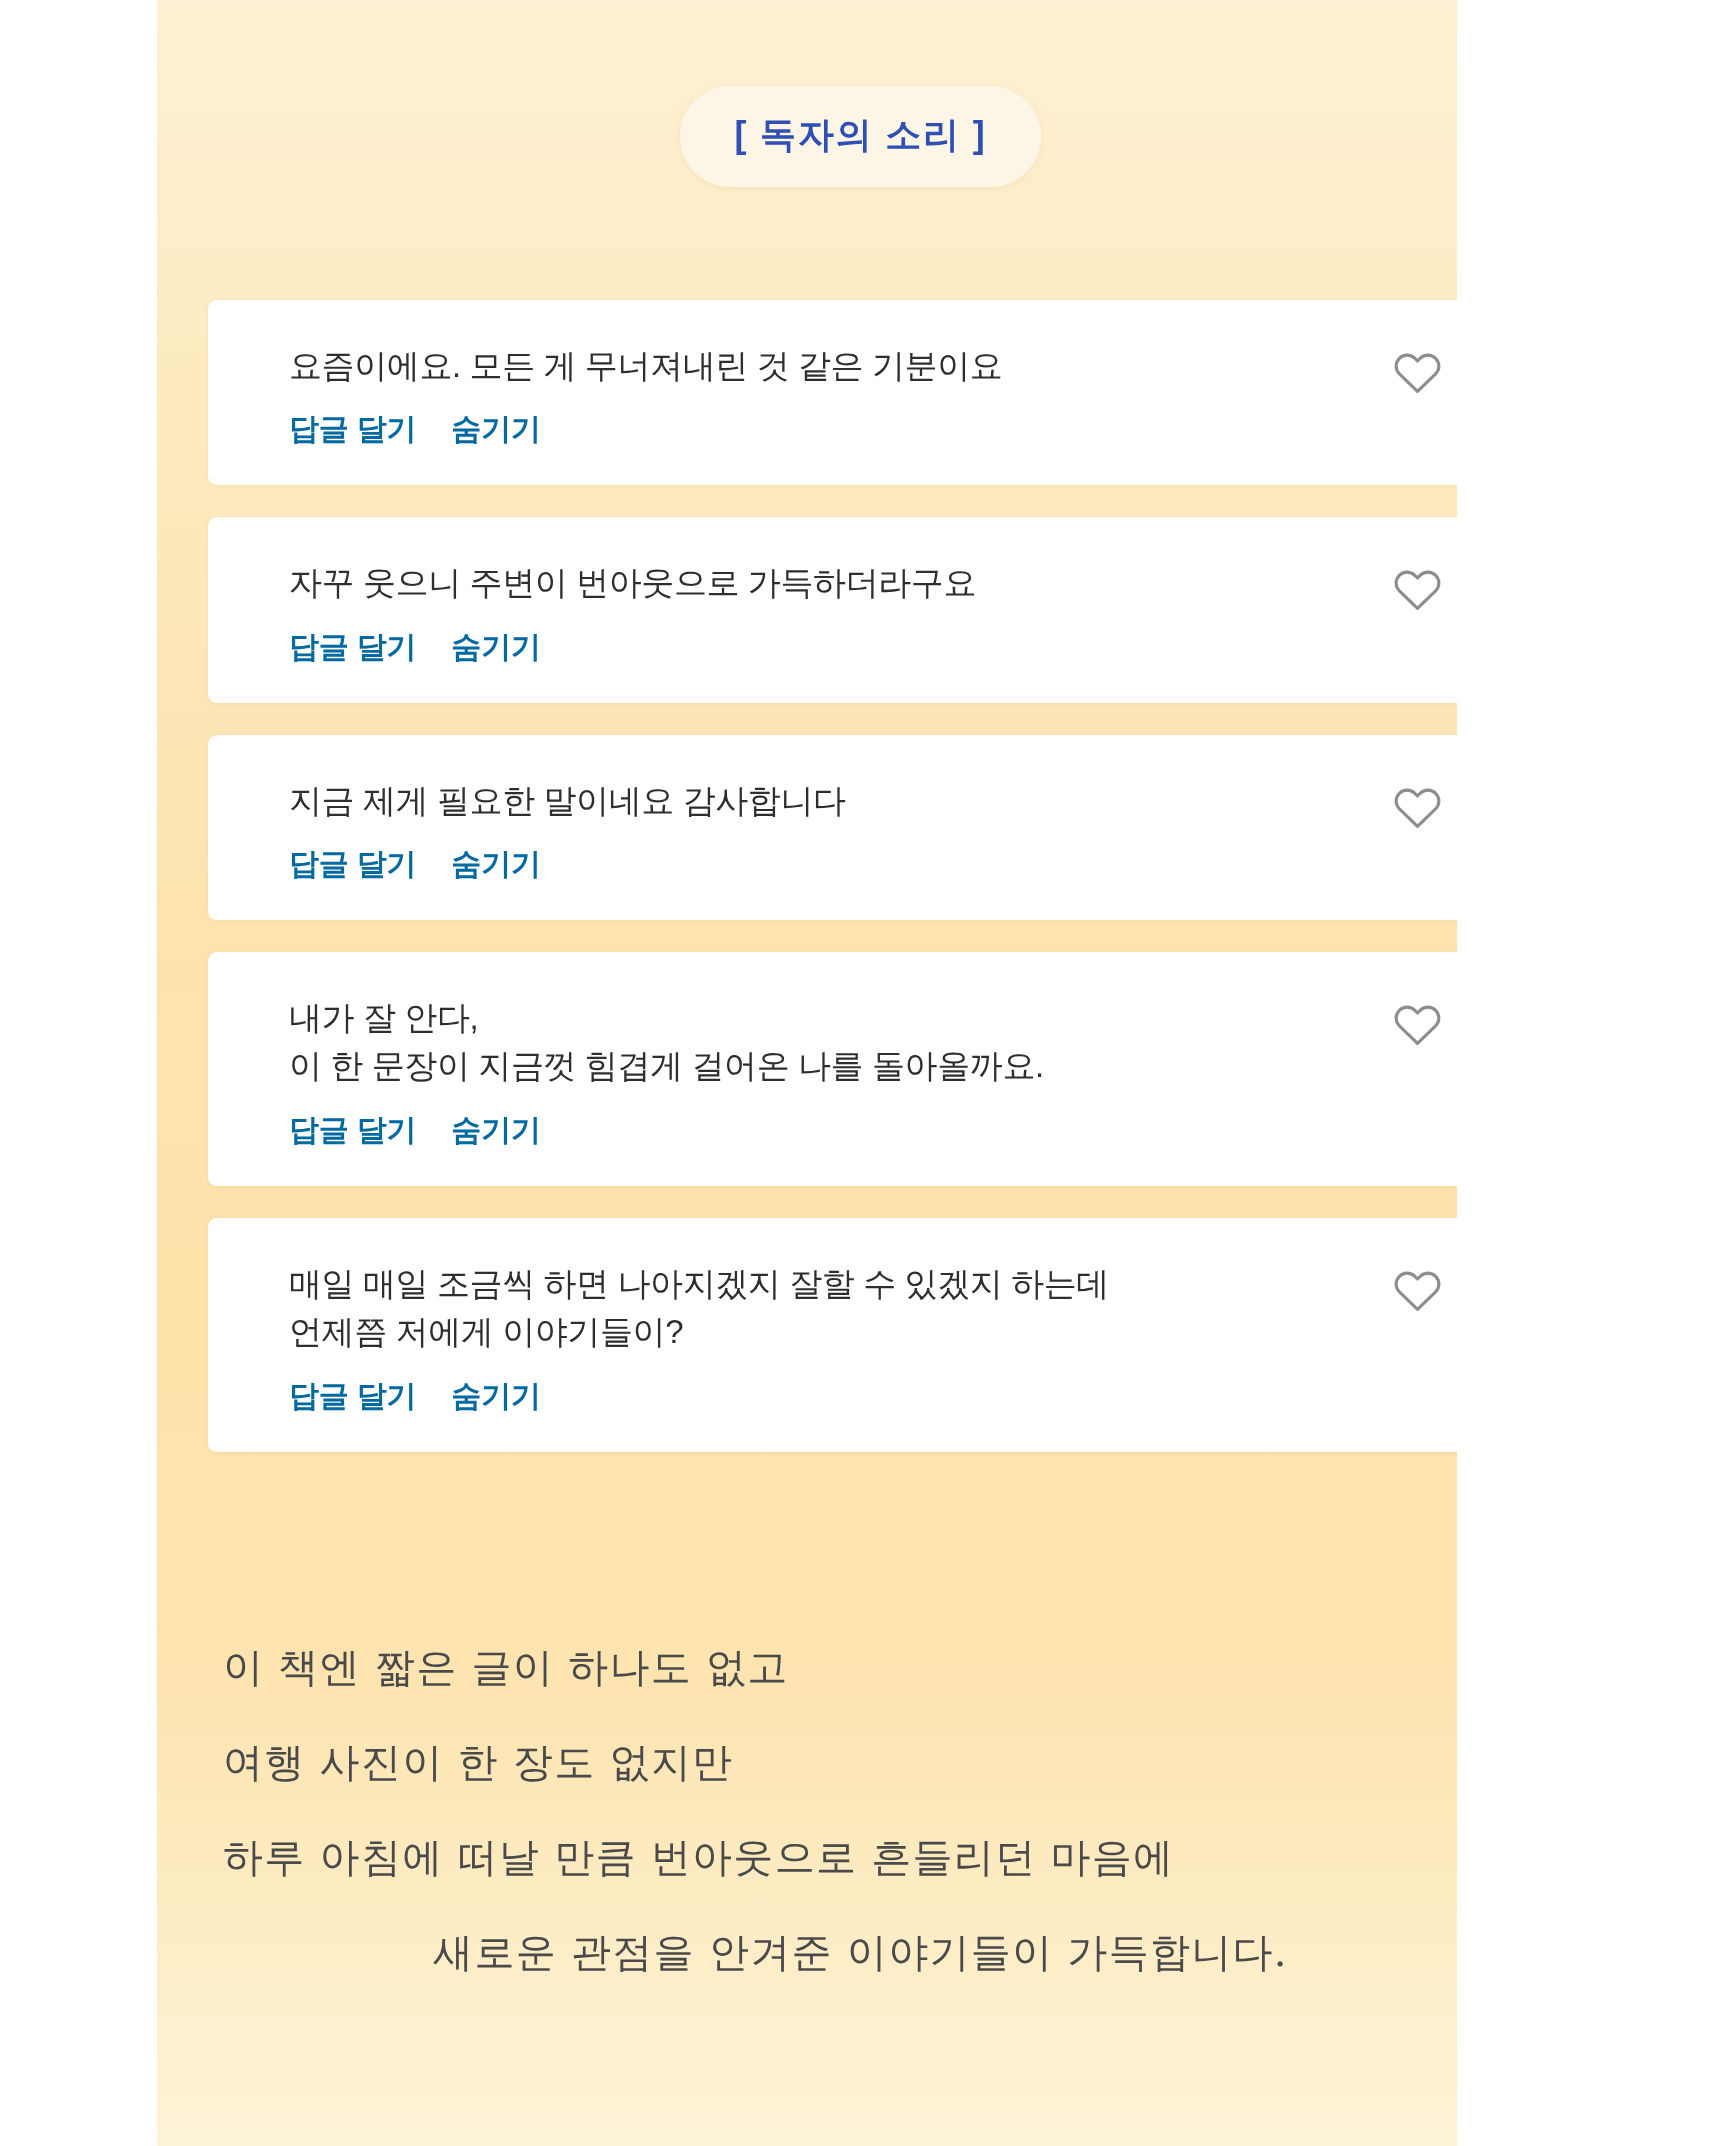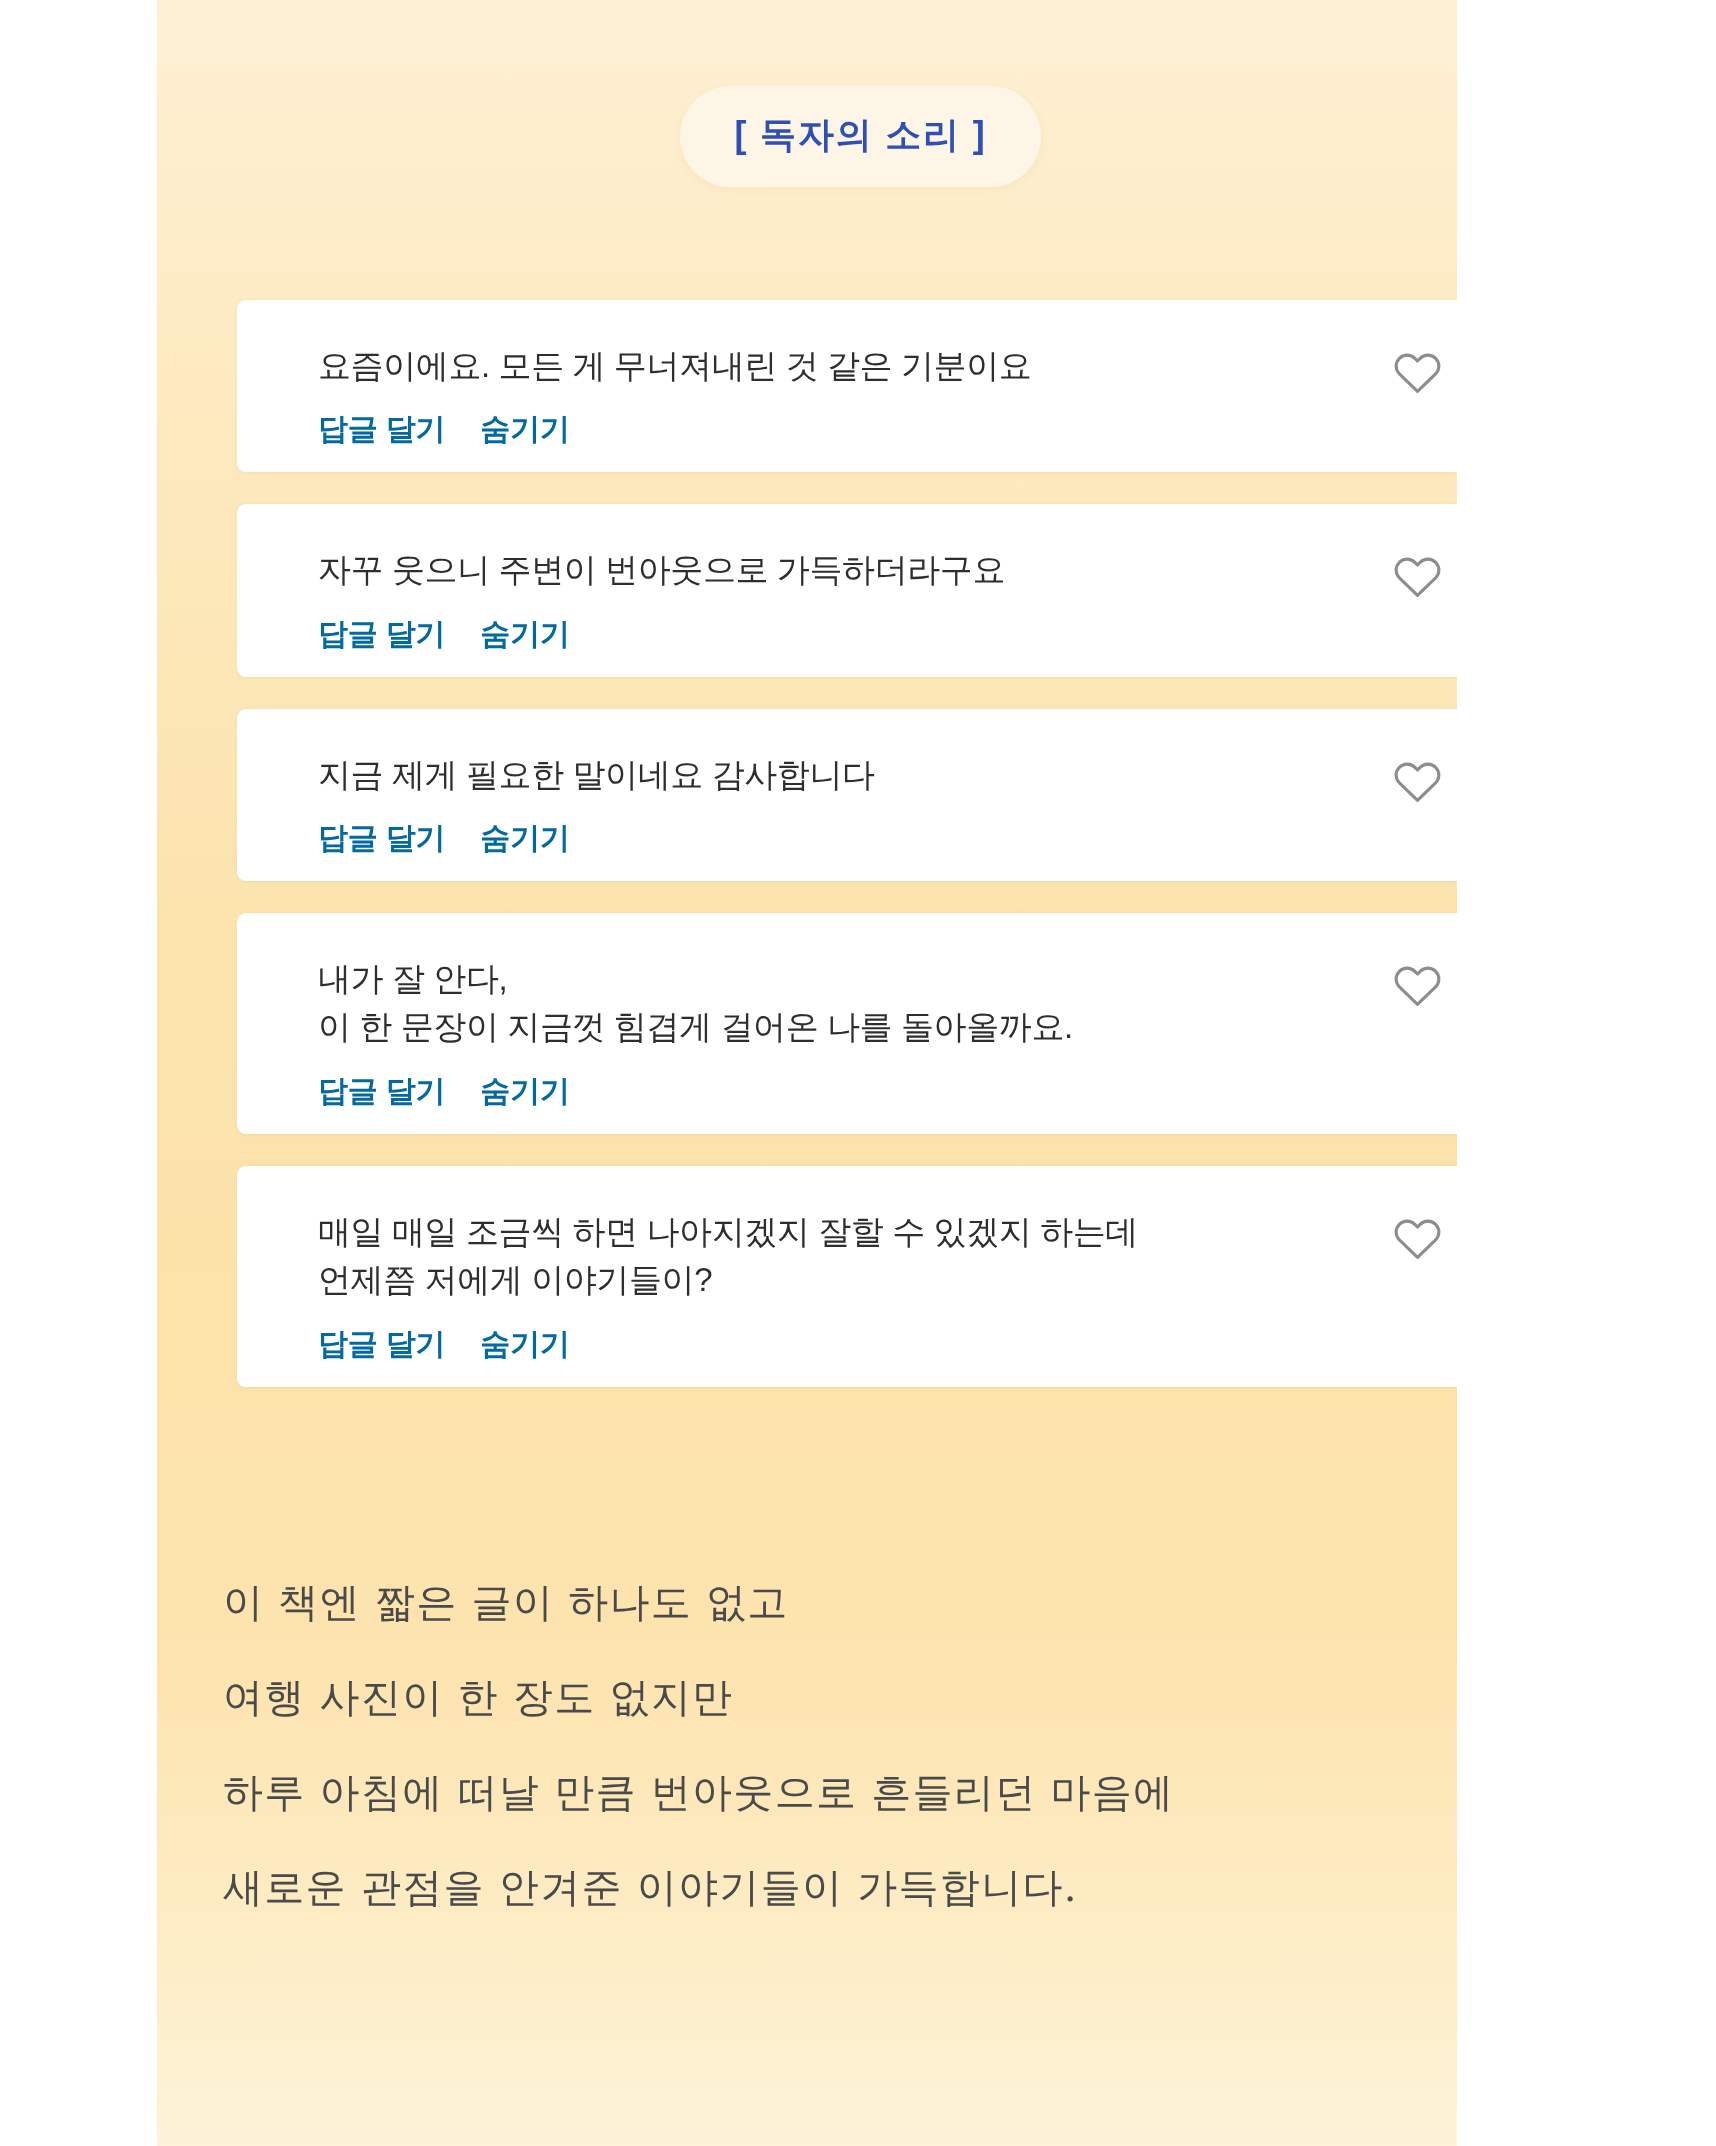--- a/index.html
+++ b/index.html
@@ -69,25 +69,24 @@
     margin-top: 113px;
     display: flex;
     flex-direction: column;
     gap: 32px;
     padding: 0 49px;
   }
   .card {
     position: relative;
     background: #ffffff;
     border-radius: 8.8px;
-    padding: 42px 62px 22px 81px;
+    padding: 42px 62px 35px 81px;
     box-shadow: 0 0.9px 3.5px rgba(180,150,90,0.12);
     min-height: 115px;
     box-sizing: border-box;
-    margin-left: 29px;
   }
   .card-text {
     font-size: 33px;
     line-height: 1.46;
     color: #2e2e2e;
     font-weight: 500;
     letter-spacing: -0.4px;
     padding-right: 115px;
     white-space: pre-line;
   }
@@ -118,21 +117,21 @@
   }
   .closing p {
     margin: 0 0 35px 0;
     font-family: "DejaVu Serif", "Liberation Serif", serif;
     font-size: 40px;
     line-height: 1.5;
     color: #4a4a4a;
     letter-spacing: 1.3px;
     font-weight: 400;
   }
-  .closing p:last-child { margin-bottom: 12px; }
+  .closing p:last-child { margin-bottom: 12px; text-align: center; }
 </style>
 </head>
 <body>
 
 <div class="page">
   <div class="content">
 
     <div class="header-wrap">
       <div class="header-pill">
         <div class="title">[ 독자의 소리 ]</div>

